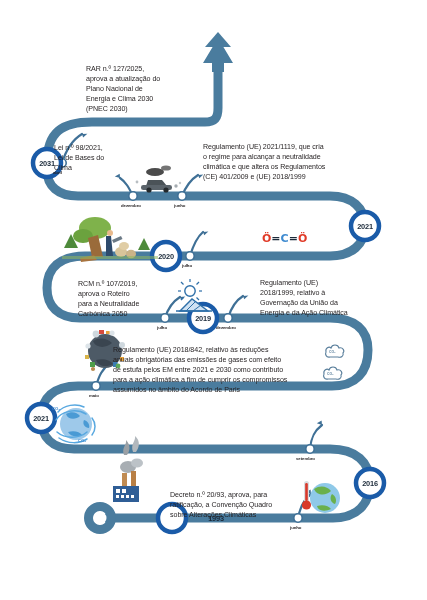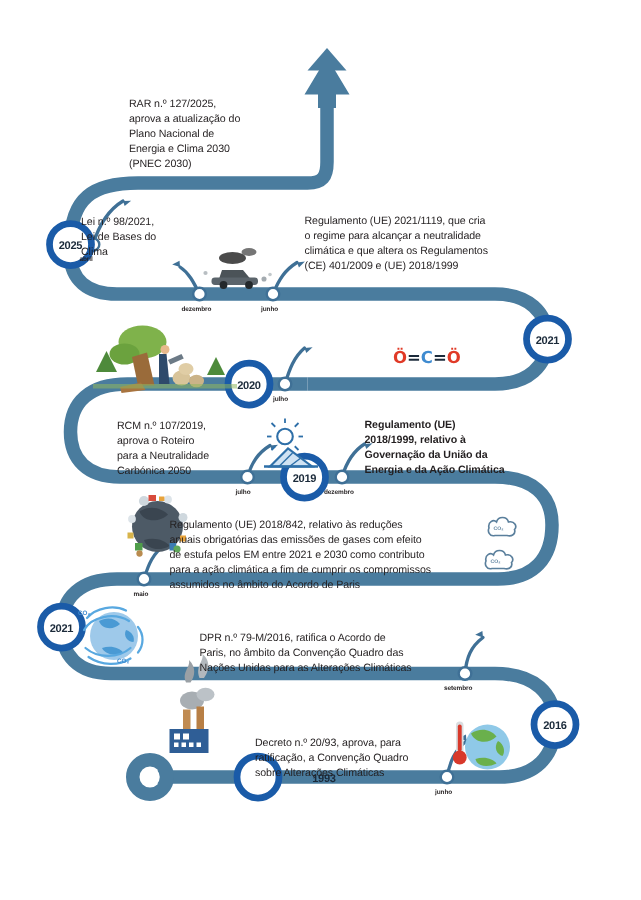--- a/index.html
+++ b/index.html
@@ -266,21 +266,21 @@
     <g fill="none" stroke="#5a7f9c" stroke-width="1.1">
       <path d="M 326,352 c -1,-4 3,-6 5,-4 c 1,-4 7,-4 8,0 c 4,-1 6,3 4,5
                c 1,3 -2,5 -5,4 l -8,0 c -4,1 -5,-3 -4,-5 z"></path>
     </g>
     <g fill="none" stroke="#5a7f9c" stroke-width="1.1">
       <path d="M 324,374 c -1,-4 3,-6 5,-4 c 1,-4 7,-4 8,0 c 4,-1 6,3 4,5
                c 1,3 -2,5 -5,4 l -8,0 c -4,1 -5,-3 -4,-5 z"></path>
     </g>
   </svg>
 
-  <div class="yearlbl" style="left:31px;top:159px;width:32px;">2025</div>
+  <div class="yearlbl" style="left:31px;top:159px;width:32px;">2031</div>
   <div class="yearlbl" style="left:349px;top:222px;width:32px;">2021</div>
   <div class="yearlbl" style="left:150px;top:252px;width:32px;">2020</div>
   <div class="yearlbl" style="left:187px;top:314px;width:32px;">2019</div>
   <div class="yearlbl" style="left:25px;top:414px;width:32px;">2021</div>
   <div class="yearlbl" style="left:354px;top:479px;width:32px;">2016</div>
   <div class="yearlbl" style="left:156px;top:514px;width:32px;padding-left:44px;">1993</div>
 
   <div class="txt" style="left:86px;top:64px;width:130px;">RAR n.º 127/2025,
 aprova a atualização do
 Plano Nacional de
@@ -295,34 +295,31 @@
 o regime para alcançar a neutralidade
 climática e que altera os Regulamentos
 (CE) 401/2009 e (UE) 2018/1999</div>
 
 
   <div class="txt" style="left:78px;top:279px;width:100px;">RCM n.º 107/2019,
 aprova o Roteiro
 para a Neutralidade
 Carbónica 2050</div>
 
-  <div class="txt" style="left:243px;top:278px;width:115px;font-weight:bold;">Regulamento (UE)
+  <div class="txt" style="left:260px;top:278px;width:115px;">Regulamento (UE)
 2018/1999, relativo à
 Governação da União da
 Energia e da Ação Climática</div>
 
   <div class="txt" style="left:113px;top:345px;width:208px;">Regulamento (UE) 2018/842,  relativo às reduções
 anuais obrigatórias das emissões de gases com efeito
 de estufa pelos EM entre 2021 e 2030 como contributo
 para a ação climática a fim de cumprir os compromissos
 assumidos no âmbito do Acordo de Paris</div>
 
-  <div class="txt" style="left:133px;top:420px;width:192px;">DPR n.º 79-M/2016, ratifica o Acordo de
-Paris, no âmbito da Convenção Quadro das
-Nações Unidas para as Alterações Climáticas</div>
 
   <div class="txt" style="left:170px;top:490px;width:125px;">Decreto n.º 20/93, aprova, para
 ratificação, a Convenção Quadro
 sobre Alterações Climáticas</div>
 
   <div class="month" style="left:53px;top:170px;">abril</div>
   <div class="month" style="left:121px;top:203px;">dezembro</div>
   <div class="month" style="left:174px;top:203px;">junho</div>
   <div class="month" style="left:182px;top:263px;">julho</div>
   <div class="month" style="left:157px;top:325px;">julho</div>

